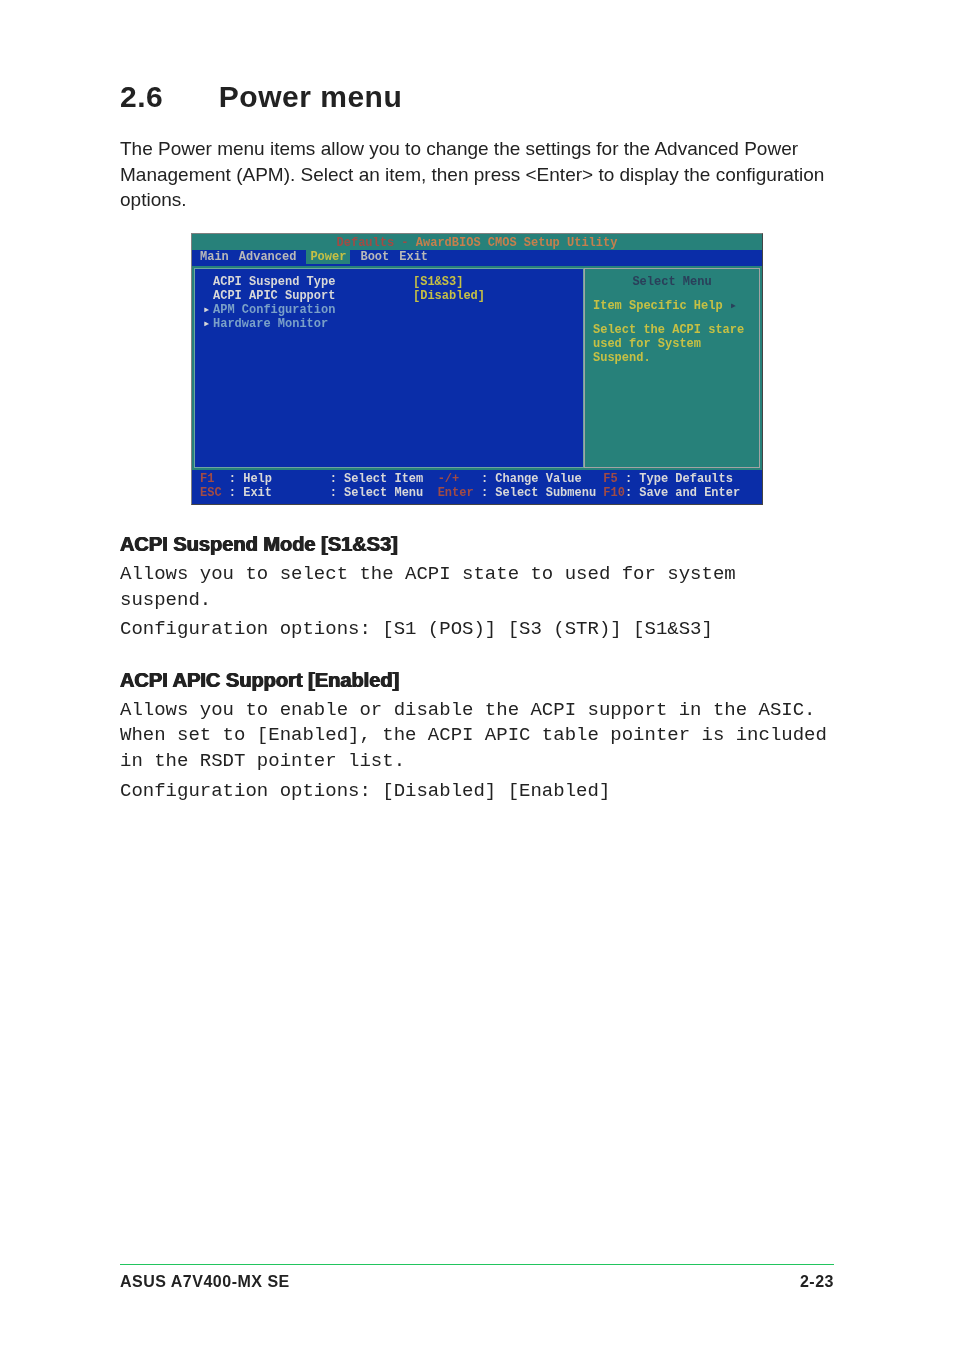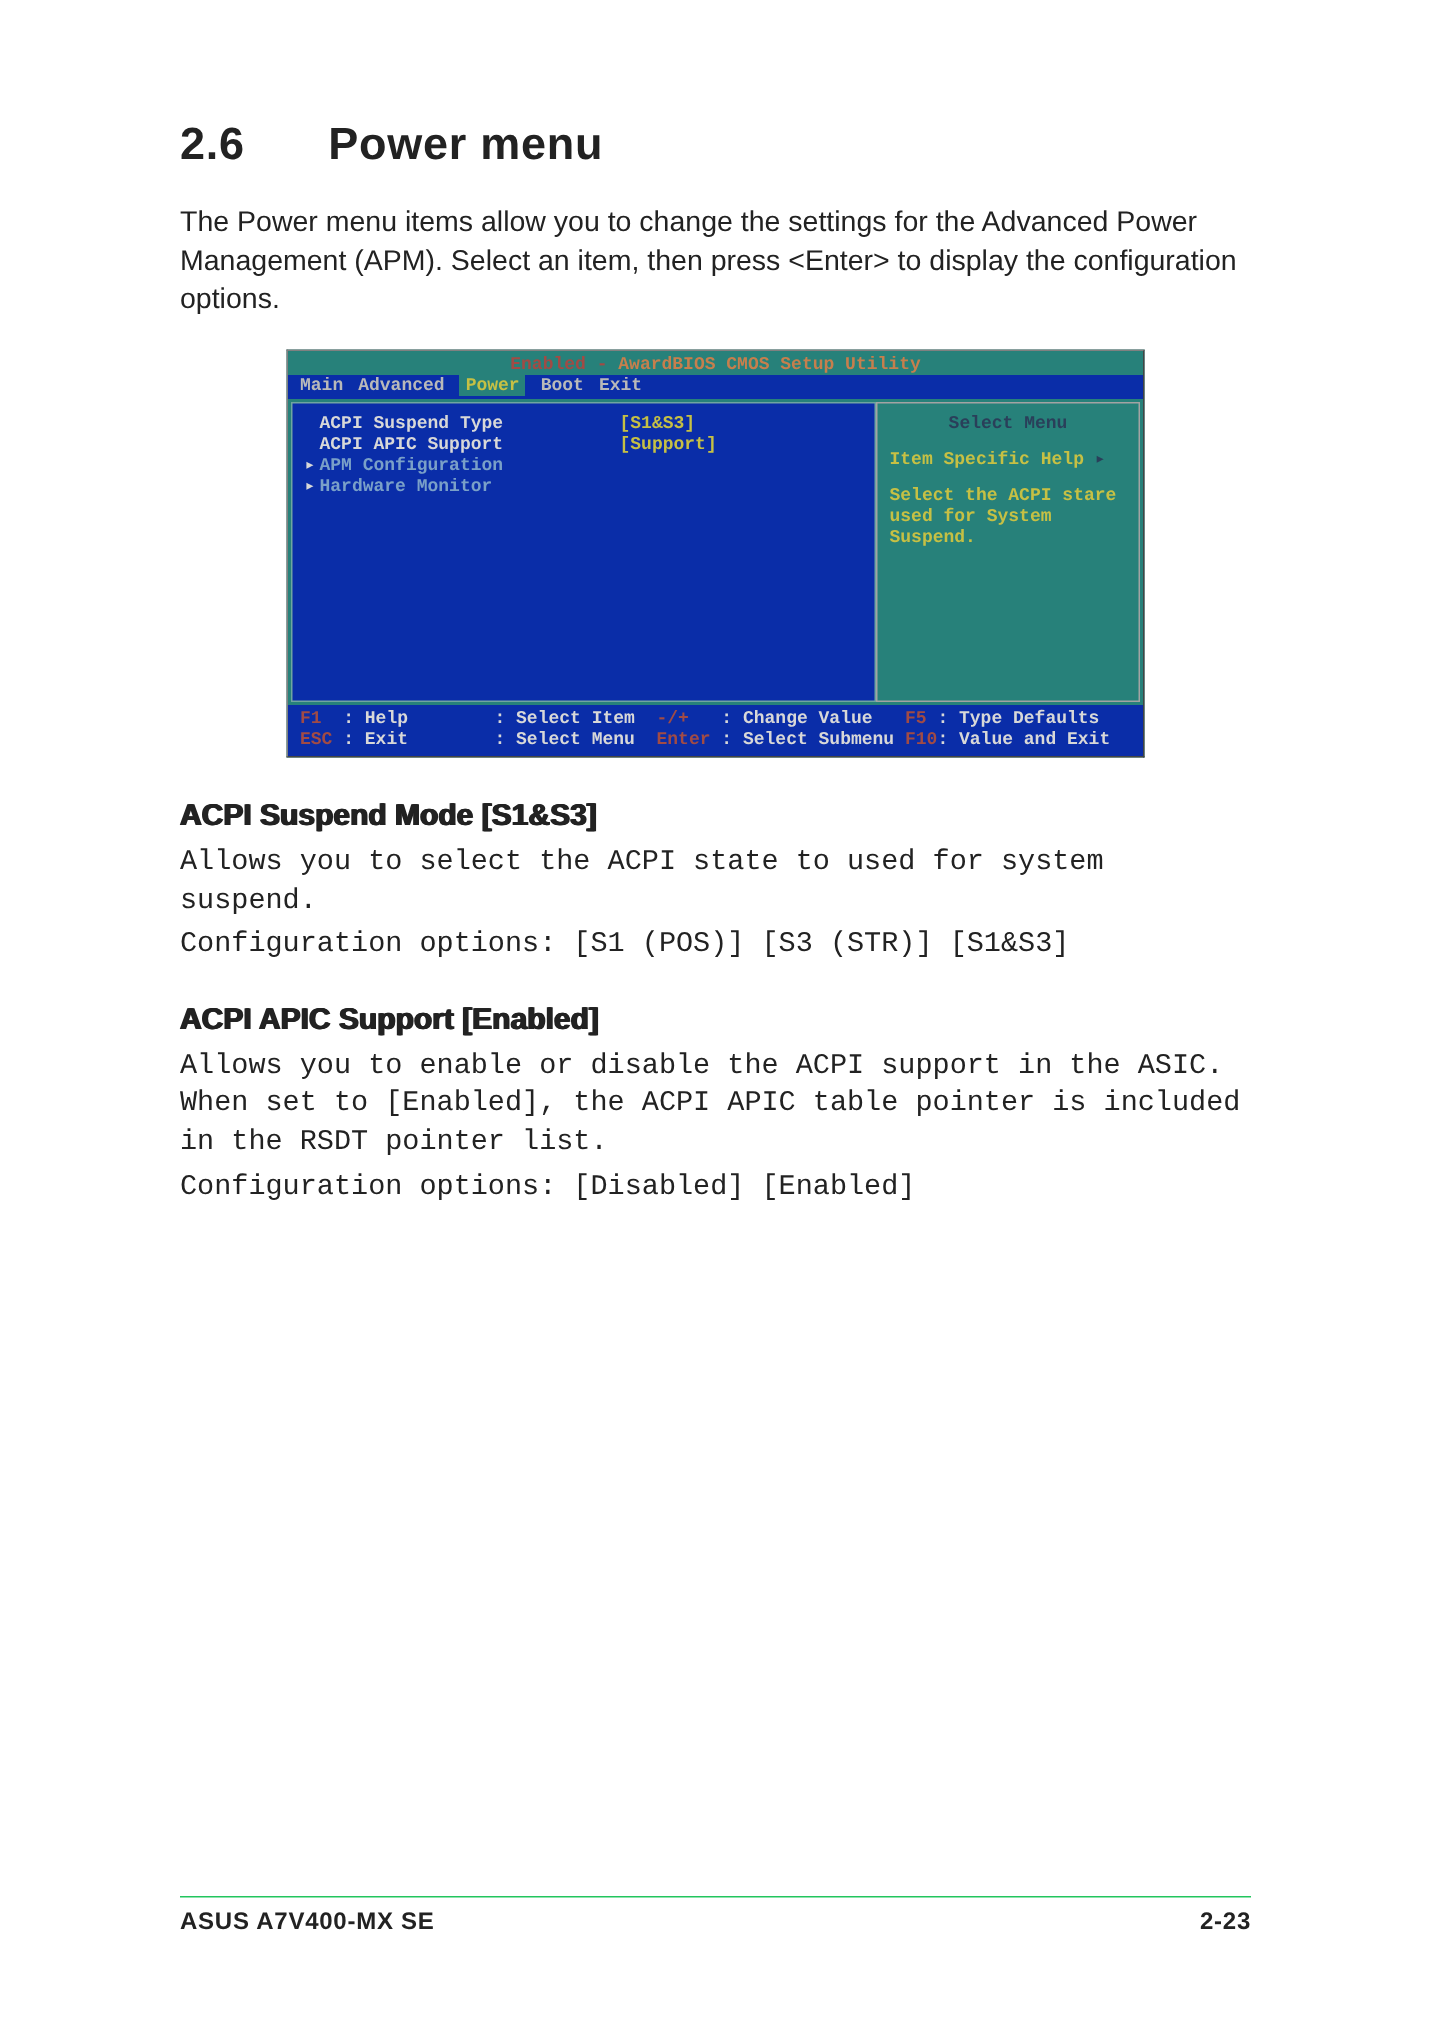--- a/index.html
+++ b/index.html
@@ -142,40 +142,40 @@
 
 <h1 class="section-title">
   <span class="num">2.6</span>
   <span>Power menu</span>
 </h1>
 
 <p class="intro">The Power menu items allow you to change the settings for the Advanced Power Management (APM). Select an item, then press &lt;Enter&gt; to display the configuration options.</p>
 
 <div class="bios">
   <div class="bios-titlebar">
-    <span class="t1">Enabled - </span><span class="t2">AwardBIOS CMOS Setup Utility</span>
+    <span class="t1">Defaults - </span><span class="t2">AwardBIOS CMOS Setup Utility</span>
   </div>
   <div class="bios-menubar">
     <span>Main</span>
     <span>Advanced</span>
     <span class="sel">Power</span>
     <span>Boot</span>
     <span>Exit</span>
   </div>
   <div class="bios-body">
     <div class="bios-left">
       <div class="bios-row hi">
         <span class="marker"></span>
         <span class="lab">ACPI Suspend Type</span>
         <span class="val">[S1&amp;S3]</span>
       </div>
       <div class="bios-row hi">
         <span class="marker"></span>
         <span class="lab">ACPI APIC Support</span>
-        <span class="val">[Support]</span>
+        <span class="val">[Disabled]</span>
       </div>
       <div class="bios-row dim">
         <span class="marker">▸</span>
         <span class="lab">APM Configuration</span>
         <span class="val"></span>
       </div>
       <div class="bios-row dim">
         <span class="marker">▸</span>
         <span class="lab">Hardware Monitor</span>
         <span class="val"></span>
@@ -202,21 +202,21 @@
       <span class="k">F5 </span>
       <span class="c">: Type Defaults</span>
     </div>
     <div class="frow">
       <span class="k">ESC</span>
       <span class="c"> : Exit        </span>
       <span class="c">: Select Menu  </span>
       <span class="k">Enter </span>
       <span class="c">: Select Submenu </span>
       <span class="k">F10</span>
-      <span class="c">: Value and Exit</span>
+      <span class="c">: Save and Enter</span>
     </div>
   </div>
 </div>
 
 <h2 class="sub-title">ACPI Suspend Mode [S1&amp;S3]</h2>
 <p class="desc">Allows you to select the ACPI state to used for system suspend.</p>
 <p class="desc">Configuration options: [S1 (POS)] [S3 (STR)] [S1&amp;S3]</p>
 
 <h2 class="sub-title">ACPI APIC Support [Enabled]</h2>
 <p class="desc">Allows you to enable or disable the ACPI support in the ASIC. When set to [Enabled], the ACPI APIC table pointer is included in the RSDT pointer list.</p>

